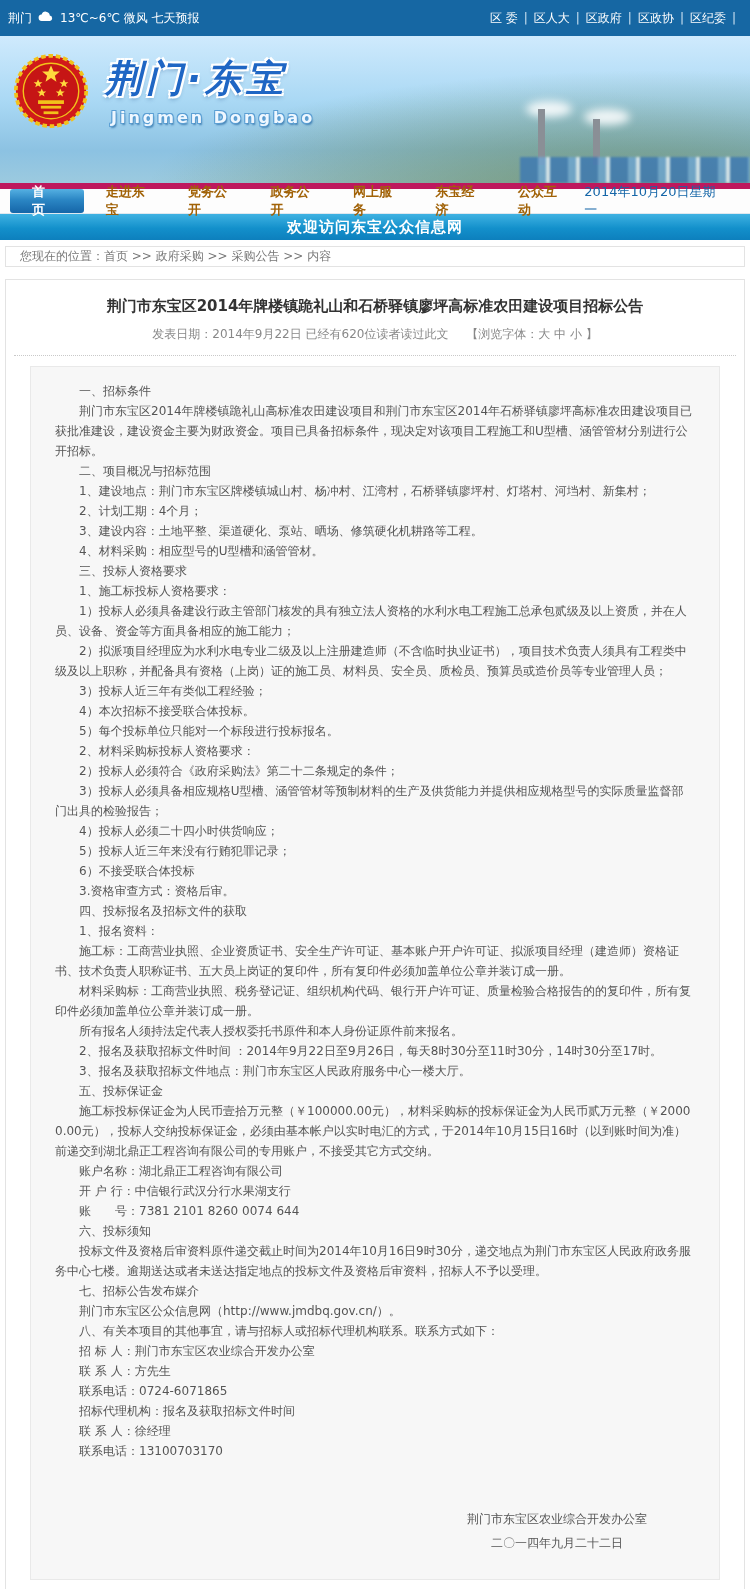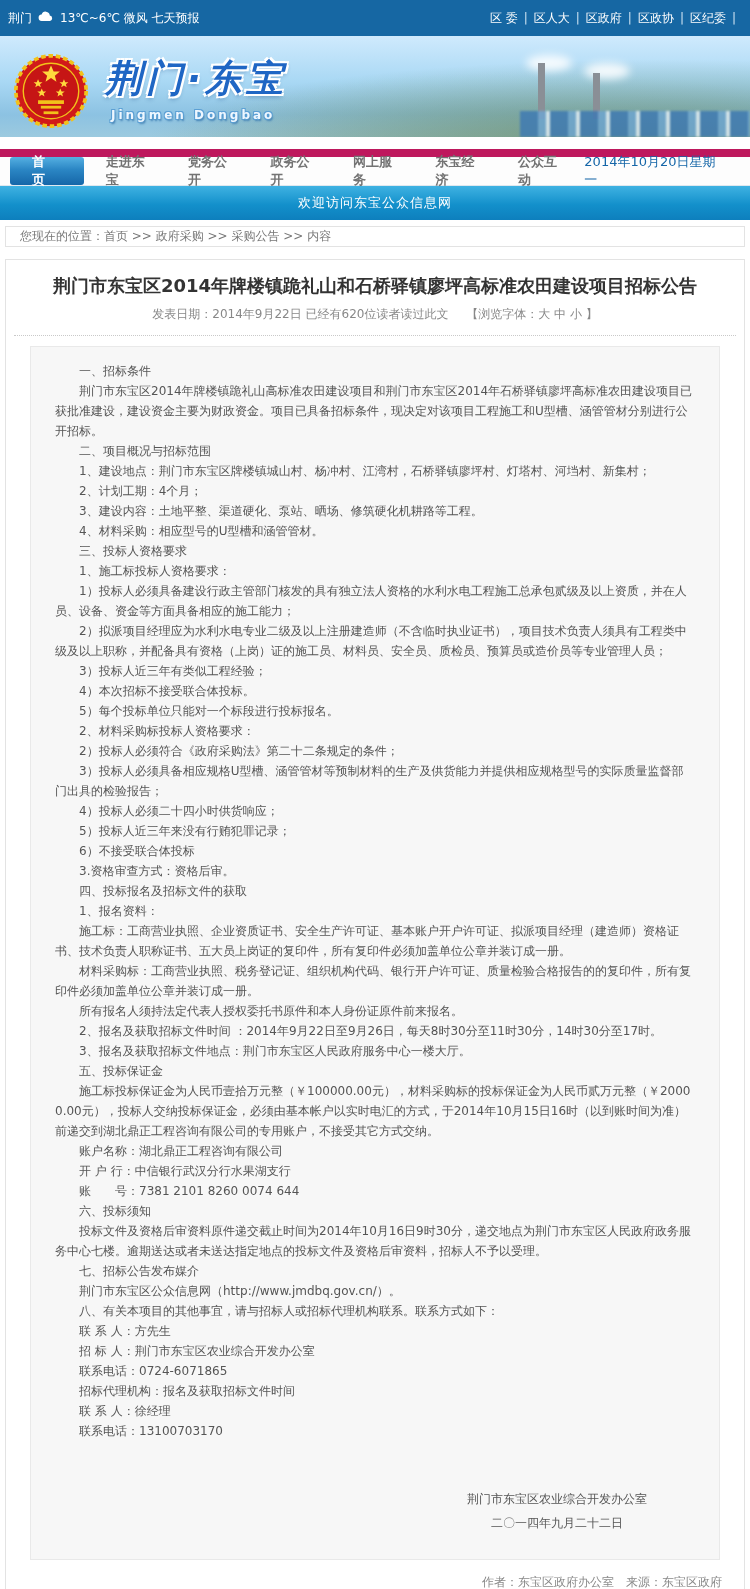--- a/index.html
+++ b/index.html
@@ -13,21 +13,21 @@
     height:36px; background:#1667a3; color:#fff;
     display:flex; align-items:center; font-size:12px; padding:0 8px;
   }
   .topbar-left { display:flex; align-items:center; gap:6px; }
   .cloud-icon { display:inline-block; }
   .topbar-right { margin-left:auto; display:flex; align-items:center; }
   .topbar-right a { color:#fff; text-decoration:none; font-size:12px; }
   .topbar-right a::after { content:"|"; margin:0 6px; color:#cfe3f2; }
   
   .header {
-    position:relative; height:101px; overflow:hidden;
+    position:relative; height:147px; overflow:hidden;
     background:
       radial-gradient(ellipse at 88% 105%, rgba(96,128,82,.65), rgba(96,128,82,0) 55%),
       radial-gradient(ellipse at 70% 120%, rgba(140,170,140,.45), rgba(140,170,140,0) 50%),
       linear-gradient(180deg,#cfeafd 0%,#a9d8f4 45%,#8cc2e2 78%,#9ccadf 100%);
   }
   .factory { position:absolute; right:0; bottom:0; width:260px; height:60px; }
   .factory .roofs {
     position:absolute; right:0; bottom:0; width:230px; height:26px; opacity:.8;
     background:repeating-linear-gradient(90deg,#3c78b4 0 18px,#6ea6d4 18px 26px,#e8f2fa 26px 30px);
     filter:blur(1px);
@@ -38,53 +38,53 @@
   .factory .smoke { position:absolute; width:46px; height:16px; border-radius:50%; background:rgba(255,255,255,.85); filter:blur(4px); }
   .factory .smoke.s1 { right:178px; bottom:66px; }
   .factory .smoke.s2 { right:120px; bottom:58px; }
   .emblem { position:absolute; left:14px; top:12px; }
   .site-id { position:absolute; left:105px; top:18px; }
   .site-title {
     font-size:37px; font-weight:bold; letter-spacing:4px; color:#1f66c4; font-style:italic;
     text-shadow:-2px -2px 0 #fff, 2px -2px 0 #fff, -2px 2px 0 #fff, 2px 2px 0 #fff, 0 3px 4px rgba(30,80,140,.45);
   }
   .site-sub {
-    margin-top:4px; padding-left:6px; font-size:12px; font-weight:bold; letter-spacing:3px; color:#eef7ff;
+    margin-top:4px; padding-left:6px; font-size:16px; font-weight:bold; letter-spacing:3px; color:#eef7ff;
     text-shadow:-1px -1px 0 #5b9fd4, 1px -1px 0 #5b9fd4, -1px 1px 0 #5b9fd4, 1px 2px 2px #3f7fb4;
   }
   
   .nav {
-    height:37px; background:#fdfdfd; border-top:8px solid #be185d; border-bottom:1px solid #dfe8ef;
-    display:flex; align-items:center; padding:0 10px; position:relative;margin-top:12px;
+    height:31px; background:#fdfdfd; border-top:6px solid #be185d; border-bottom:1px solid #dfe8ef;
+    display:flex; align-items:center; padding:0 10px; position:relative;
   }
   .nav ul { list-style:none; display:flex; align-items:center; height:100%; }
   .nav li {
-    color:#737373; font-size:13px; font-weight:bold; padding:0 16px; cursor:pointer;
+    color:#a16207; font-size:13px; font-weight:bold; padding:0 16px; cursor:pointer;
     display:flex; align-items:center; height:100%;
   }
   .nav li.active {
     background:linear-gradient(180deg,#55b0e2 0%,#2b86c4 45%,#1566a8 100%);
     color:#fff; border-radius:3px; margin:1px 6px 1px 0; padding:0 22px;
   }
   .nav-date { margin-left:auto; color:#1566a8; font-size:13px; padding-right:14px; }
   
   .welcome {
-    height:34px; display:flex; align-items:center; justify-content:center;
+    height:26px; display:flex; align-items:center; justify-content:center;
     background:linear-gradient(180deg,#3fb2e2 0%,#1390cb 55%,#0d7fbd 100%);
-    color:#fff; font-size:13px; font-weight:normal; letter-spacing:1px;
+    color:#fff; font-size:15px; font-weight:bold; letter-spacing:1px;
   }
   
   .breadcrumb {
     margin:6px 5px 12px; height:21px; border:1px solid #e3e3e3; background:#fff;
     display:flex; align-items:center; padding-left:14px; color:#777; font-size:12px;
   }
   
   .article-box { margin:5px 5px 0; border:1px solid #e3e3e3; background:#fff; padding-bottom:10px; }
   .article-title {
-    text-align:center; font-size:18px; font-weight:bold; color:#333; padding:16px 30px 0; line-height:20px;
+    text-align:center; font-size:15px; font-weight:bold; color:#333; padding:16px 30px 0; line-height:20px;
   }
   .article-meta { text-align:center; color:#888; font-size:12px; padding:10px 0 12px; }
   .article-meta .fontchooser { margin-left:14px; cursor:pointer; }
   .dotted { border-top:1px dotted #c9c9c9; margin:0 8px; }
   .content-box {
     margin:10px 24px 0; background:#f7f7f7; border:1px solid #e9e9e9;
     padding:14px 24px 24px; color:#555;
   }
   .content-box p { font-size:12px; line-height:20px; text-indent:2em; word-break:break-all; }
   .signature { text-align:right; padding-right:48px; margin-top:46px; }
@@ -217,22 +217,22 @@
       <p>五、投标保证金</p>
       <p>施工标投标保证金为人民币壹拾万元整（￥100000.00元），材料采购标的投标保证金为人民币贰万元整（￥20000.00元），投标人交纳投标保证金，必须由基本帐户以实时电汇的方式，于2014年10月15日16时（以到账时间为准）前递交到湖北鼎正工程咨询有限公司的专用账户，不接受其它方式交纳。</p>
       <p>账户名称：湖北鼎正工程咨询有限公司</p>
       <p>开 户 行：中信银行武汉分行水果湖支行</p>
       <p>账　　号：7381 2101 8260 0074 644</p>
       <p>六、投标须知</p>
       <p>投标文件及资格后审资料原件递交截止时间为2014年10月16日9时30分，递交地点为荆门市东宝区人民政府政务服务中心七楼。逾期送达或者未送达指定地点的投标文件及资格后审资料，招标人不予以受理。</p>
       <p>七、招标公告发布媒介</p>
       <p>荆门市东宝区公众信息网（http://www.jmdbq.gov.cn/）。</p>
       <p>八、有关本项目的其他事宜，请与招标人或招标代理机构联系。联系方式如下：</p>
+      <p>招 标 人：荆门市东宝区农业综合开发办公室</p>
       <p>联 系 人：方先生</p>
-      <p>招 标 人：荆门市东宝区农业综合开发办公室</p>
       <p>联系电话：0724-6071865</p>
       <p>招标代理机构：报名及获取招标文件时间</p>
       <p>联 系 人：徐经理</p>
       <p>联系电话：13100703170</p>
       <div class="signature"><div class="sig-inner"><div>荆门市东宝区农业综合开发办公室</div><div>二〇一四年九月二十二日</div></div></div>
     </div>
 
   <div class="author-line">作者：东宝区政府办公室　来源：东宝区政府</div>
 
 </div>

